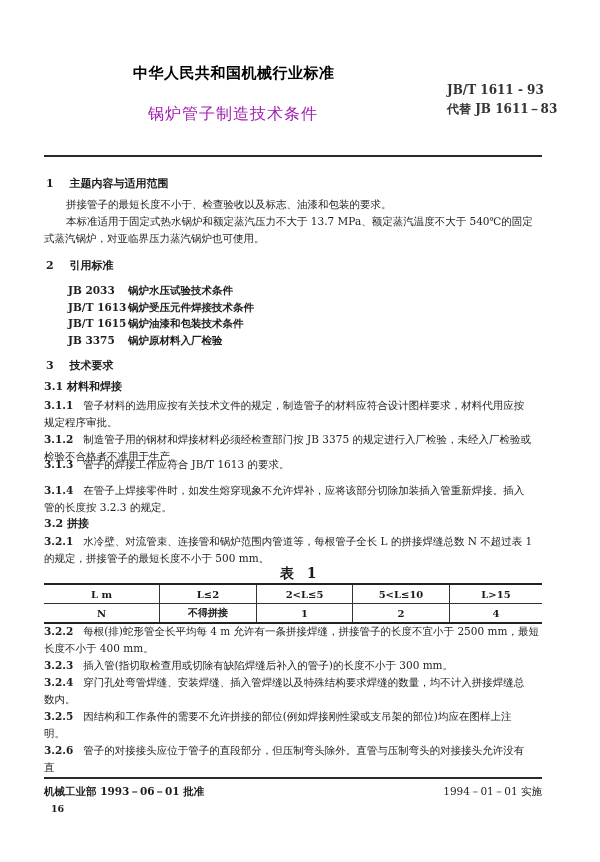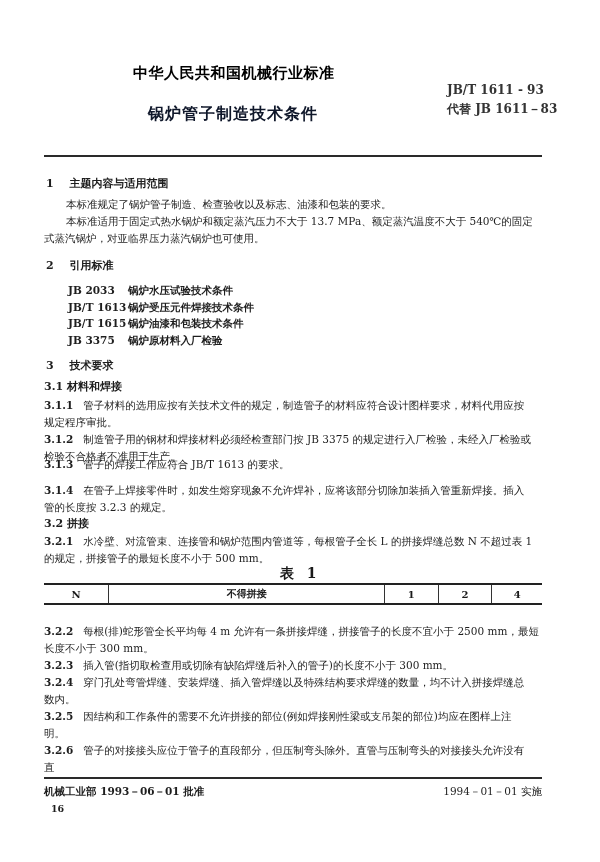--- a/index.html
+++ b/index.html
@@ -2,21 +2,21 @@
 <html><head>
 <meta charset="utf-8">
 <style>
   html, body { margin: 0; padding: 0; }
   body {
     width: 600px; height: 862px; background: #ffffff; position: relative; overflow: hidden;
     font-family: "DejaVu Serif", "Liberation Serif", serif; color: #1a1a1a;
   }
   .abs { position: absolute; white-space: nowrap; }
   .std-title { left: 133px; top: 64px; font-size: 15px; font-weight: bold; letter-spacing: 0.5px; color: #000000; }
-  .doc-title { left: 148px; top: 104px; font-size: 16px; font-weight: bold; letter-spacing: 1px; color: #0f172a; }
+  .doc-title { left: 148px; top: 104px; font-size: 16px; font-weight: normal; letter-spacing: 1px; color: #a21caf; }
   .code { left: 447px; font-size: 12px; font-weight: bold; color: #333; }
   .rule { position: absolute; left: 44px; width: 498px; height: 2px; background: #2a2a2a; }
   .t { position: absolute; font-size: 10.5px; line-height: 14px; white-space: nowrap; color: #1e1e1e; }
   .t b { font-weight: bold; }
   .sec { font-size: 11px; font-weight: bold; }
   .ref-code { position: absolute; left: 68px; font-size: 10.5px; font-weight: bold; }
   .ref-title { position: absolute; left: 128px; font-size: 10.5px; font-weight: bold; }
   table.t1 {
     position: absolute; left: 44px; top: 583px; width: 498px; border-collapse: collapse;
     font-size: 10px; font-weight: bold; font-family: "DejaVu Serif", serif;
@@ -34,21 +34,21 @@
 <div class="abs doc-title">锅炉管子制造技术条件</div>
 <div class="abs code" style="top:83px;">JB/T 1611 - 93</div>
 <div class="abs code" style="top:101px;">代替 JB 1611－83</div>
 
 <div class="rule" style="top:155px;"></div>
 
 <div class="t sec" style="left:46px; top:177px;">
   <span>1</span>
   <span style="margin-left:12px;">主题内容与适用范围</span>
 </div>
-<div class="t" style="left:66px; top:197px;">本标准规定了锅炉管子制造、检查验收以及标志、油漆和包装的要求。</div>
+<div class="t" style="left:66px; top:197px;">拼接管子的最短长度不小于、检查验收以及标志、油漆和包装的要求。</div>
 <div class="t" style="left:66px; top:214px;">本标准适用于固定式热水锅炉和额定蒸汽压力不大于 13.7 MPa、额定蒸汽温度不大于 540℃的固定</div>
 <div class="t" style="left:44px; top:231px;">式蒸汽锅炉，对亚临界压力蒸汽锅炉也可使用。</div>
 
 <div class="t sec" style="left:46px; top:259px;">
   <span>2</span>
   <span style="margin-left:12px;">引用标准</span>
 </div>
 <div>
   <div class="t" style="top:283px; left:0;">
     <span class="ref-code">JB 2033</span>
@@ -87,32 +87,39 @@
 <div class="t" style="left:44px; top:500px;">管的长度按 3.2.3 的规定。</div>
 
 <div class="t sec" style="left:44px; top:517px;">3.2  拼接</div>
 
 <div class="t" style="left:44px; top:534px;"><b>3.2.1</b>&nbsp;&nbsp;&nbsp;<span>水冷壁、对流管束、连接管和锅炉范围内管道等，每根管子全长 L 的拼接焊缝总数 N 不超过表 1</span></div>
 <div class="t" style="left:44px; top:551px;">的规定，拼接管子的最短长度不小于 500 mm。</div>
 
 <div class="abs caption">表 1</div>
 <table class="t1">
   <tbody>
+      <tr>
+    <td style="width:115px;">L  m</td>
+    <td style="width:96px;">L≤2</td>
+    <td style="width:95px;">2&lt;L≤5</td>
+    <td style="width:96px;">5&lt;L≤10</td>
+    <td>L&gt;15</td>
+  </tr>
   <tr>
     <td>N</td>
     <td>不得拼接</td>
     <td>1</td>
     <td>2</td>
     <td>4</td>
   </tr>
 </tbody>
   </table>
 
 <div class="t" style="left:44px; top:624px;"><b>3.2.2</b>&nbsp;&nbsp;&nbsp;<span>每根(排)蛇形管全长平均每 4 m 允许有一条拼接焊缝，拼接管子的长度不宜小于 2500 mm，最短</span></div>
-<div class="t" style="left:44px; top:641px;">长度不小于 300 mm。</div>
+<div class="t" style="left:44px; top:641px;">长度不小于 400 mm。</div>
 
 <div class="t" style="left:44px; top:658px;"><b>3.2.3</b>&nbsp;&nbsp;&nbsp;<span>插入管(指切取检查用或切除有缺陷焊缝后补入的管子)的长度不小于 300 mm。</span></div>
 
 <div class="t" style="left:44px; top:675px;"><b>3.2.4</b>&nbsp;&nbsp;&nbsp;<span>穿门孔处弯管焊缝、安装焊缝、插入管焊缝以及特殊结构要求焊缝的数量，均不计入拼接焊缝总</span></div>
 <div class="t" style="left:44px; top:692px;">数内。</div>
 
 <div class="t" style="left:44px; top:709px;"><b>3.2.5</b>&nbsp;&nbsp;&nbsp;<span>因结构和工作条件的需要不允许拼接的部位(例如焊接刚性梁或支吊架的部位)均应在图样上注</span></div>
 <div class="t" style="left:44px; top:726px;">明。</div>
 
 <div class="t" style="left:44px; top:743px;"><b>3.2.6</b>&nbsp;&nbsp;&nbsp;<span>管子的对接接头应位于管子的直段部分，但压制弯头除外。直管与压制弯头的对接接头允许没有</span></div>

